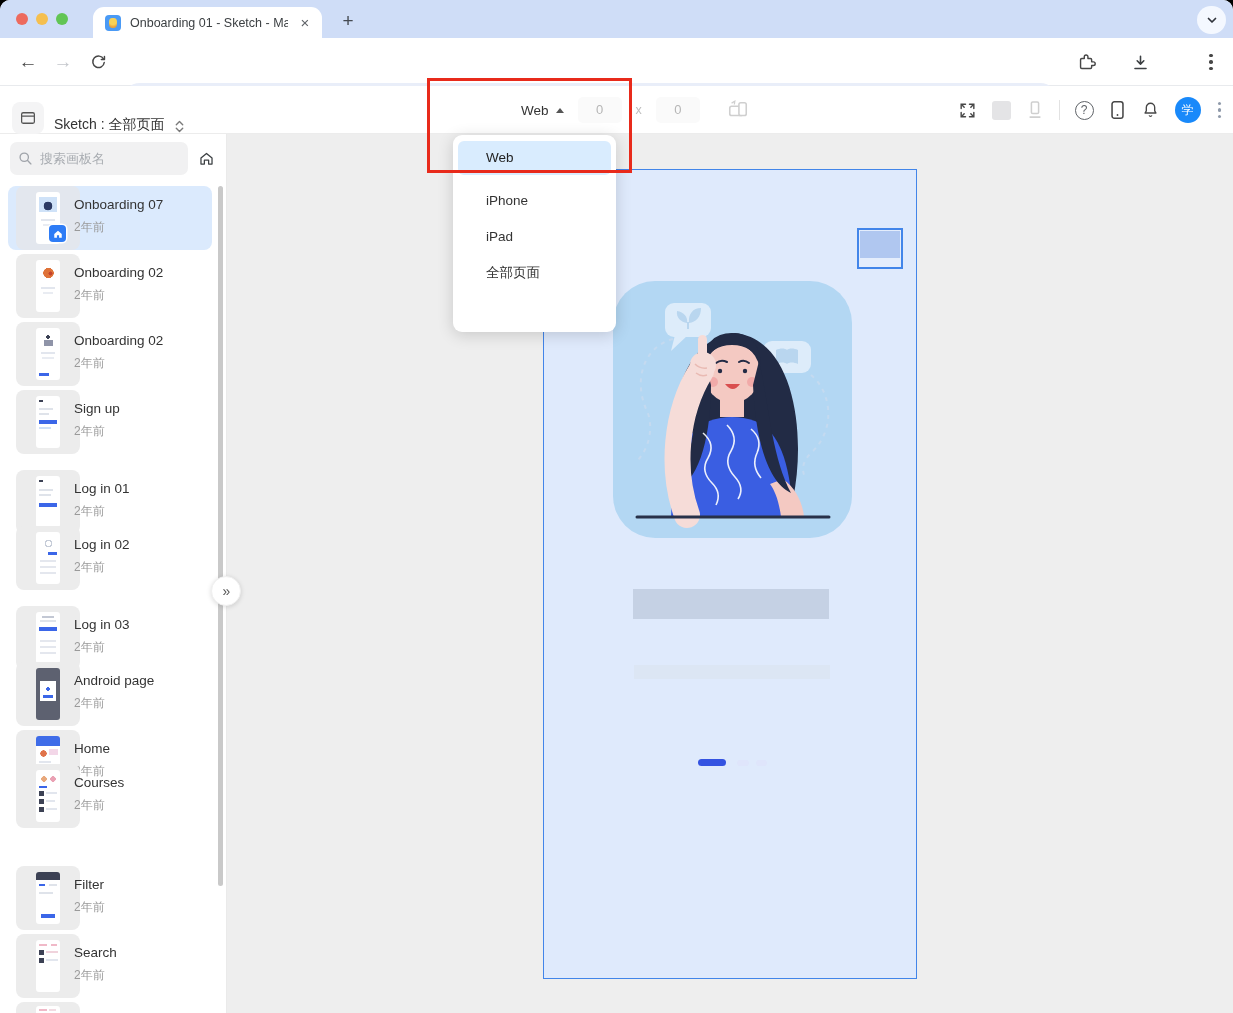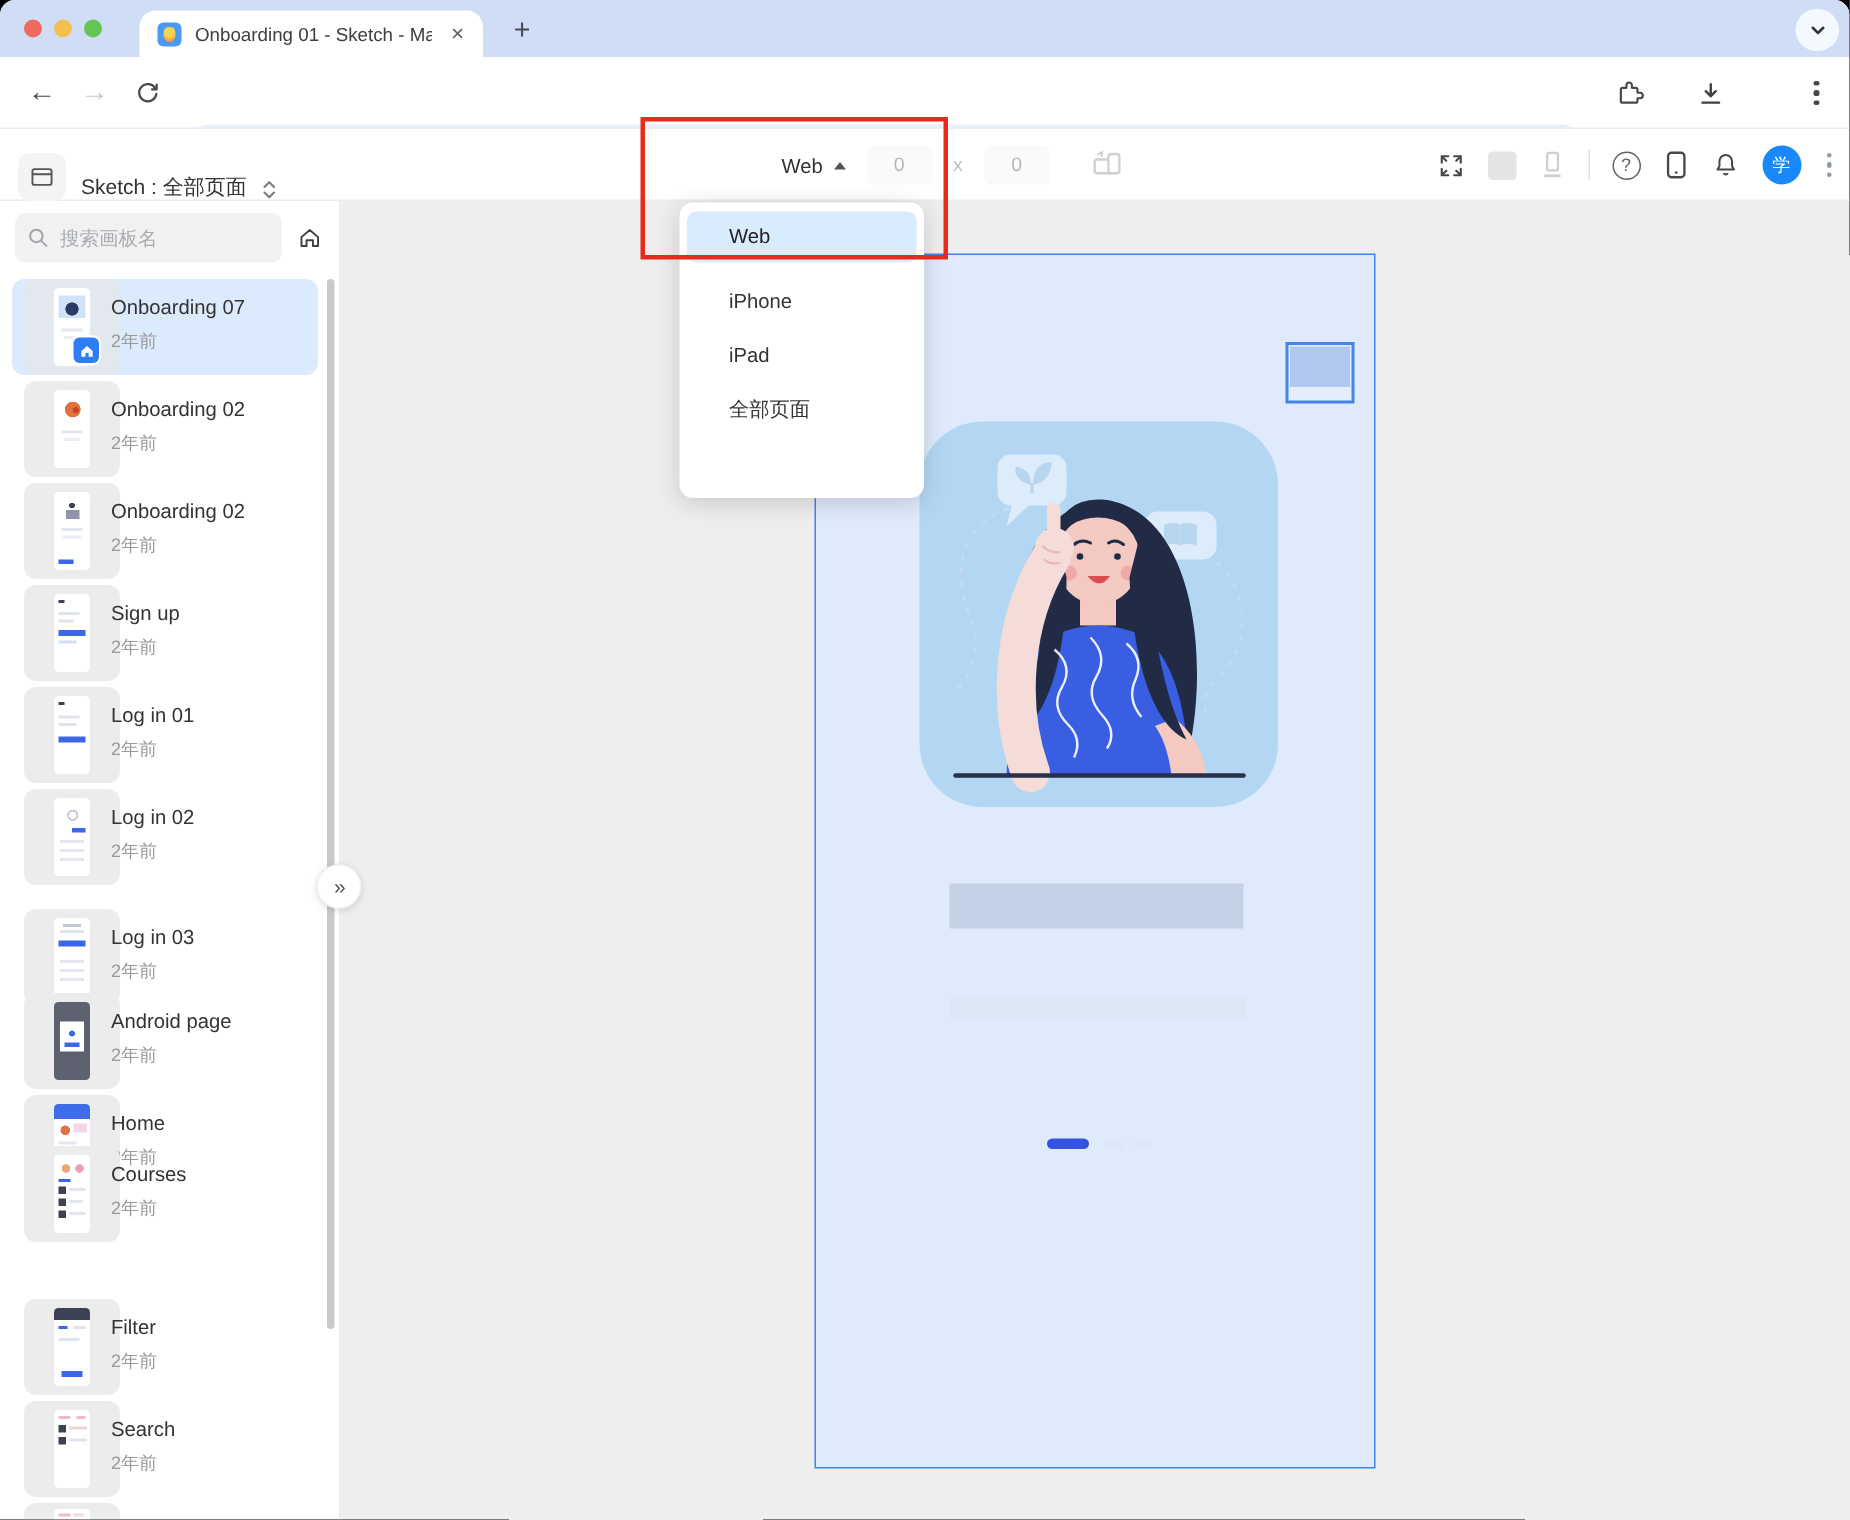--- a/index.html
+++ b/index.html
@@ -284,21 +284,21 @@
       </div>
 
       <div class="sb-item" style="top:204px">
         <div class="sb-thumb">
             <div class="screen v4"></div>
           </div>
         <span class="sb-label">Sign up</span>
         <span class="sb-time">2年前</span>
       </div>
 
-      <div class="sb-item" style="top:272px">
+      <div class="sb-item" style="top:284px">
         <div class="sb-thumb">
             <div class="screen v5"></div>
           </div>
         <span class="sb-label">Log in 01</span>
         <span class="sb-time">2年前</span>
       </div>
 
       <div class="sb-item" style="top:340px">
         <div class="sb-thumb">
             <div class="screen v6"></div>

